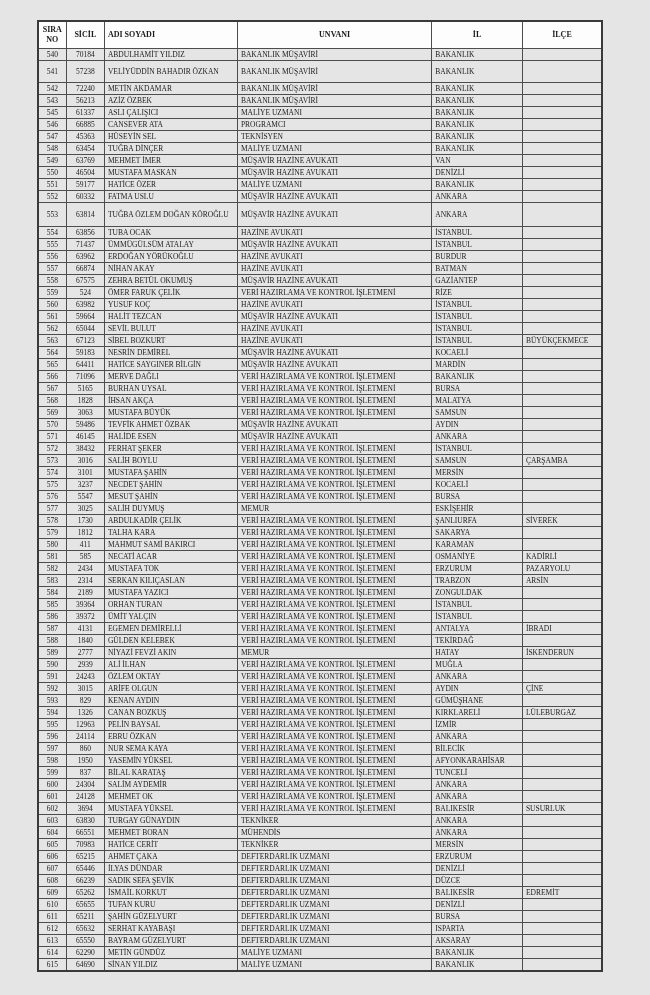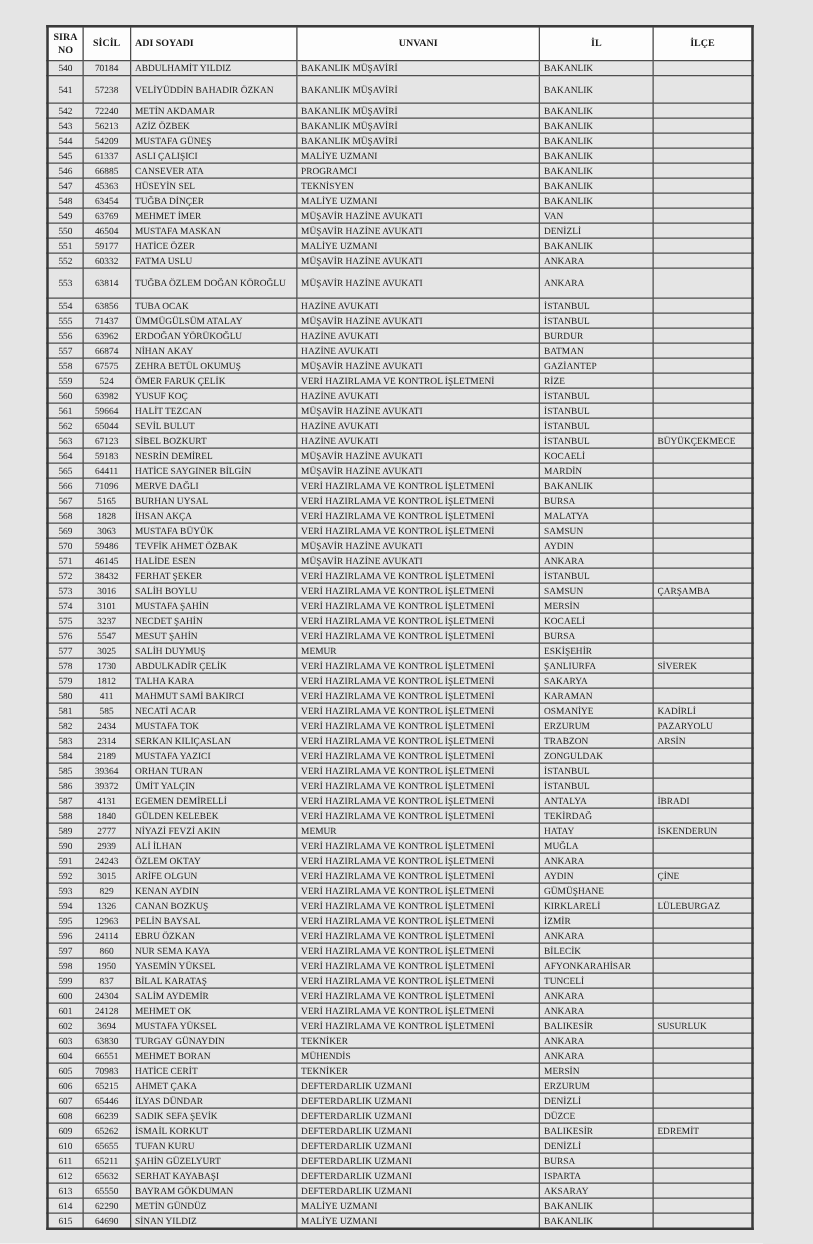--- a/index.html
+++ b/index.html
@@ -118,28 +118,20 @@
         </tr>
         <tr>
           <td class="c-sira">543</td>
           <td class="c-sicil">56213</td>
           <td class="c-ad">AZİZ ÖZBEK</td>
           <td class="c-unvan">BAKANLIK MÜŞAVİRİ</td>
           <td class="c-il">BAKANLIK</td>
           <td class="c-ilce"></td>
         </tr>
         <tr>
-          <td class="c-sira">544</td>
-          <td class="c-sicil">54209</td>
-          <td class="c-ad">MUSTAFA GÜNEŞ</td>
-          <td class="c-unvan">BAKANLIK MÜŞAVİRİ</td>
-          <td class="c-il">BAKANLIK</td>
-          <td class="c-ilce"></td>
-        </tr>
-        <tr>
           <td class="c-sira">545</td>
           <td class="c-sicil">61337</td>
           <td class="c-ad">ASLI ÇALIŞICI</td>
           <td class="c-unvan">MALİYE UZMANI</td>
           <td class="c-il">BAKANLIK</td>
           <td class="c-ilce"></td>
         </tr>
         <tr>
           <td class="c-sira">546</td>
           <td class="c-sicil">66885</td>
@@ -672,21 +664,21 @@
           <td class="c-sira">612</td>
           <td class="c-sicil">65632</td>
           <td class="c-ad">SERHAT KAYABAŞI</td>
           <td class="c-unvan">DEFTERDARLIK UZMANI</td>
           <td class="c-il">ISPARTA</td>
           <td class="c-ilce"></td>
         </tr>
         <tr>
           <td class="c-sira">613</td>
           <td class="c-sicil">65550</td>
-          <td class="c-ad">BAYRAM GÖKDUMAN</td>
+          <td class="c-ad">BAYRAM GÜZELYURT</td>
           <td class="c-unvan">DEFTERDARLIK UZMANI</td>
           <td class="c-il">AKSARAY</td>
           <td class="c-ilce"></td>
         </tr>
         <tr>
           <td class="c-sira">614</td>
           <td class="c-sicil">62290</td>
           <td class="c-ad">METİN GÜNDÜZ</td>
           <td class="c-unvan">MALİYE UZMANI</td>
           <td class="c-il">BAKANLIK</td>

